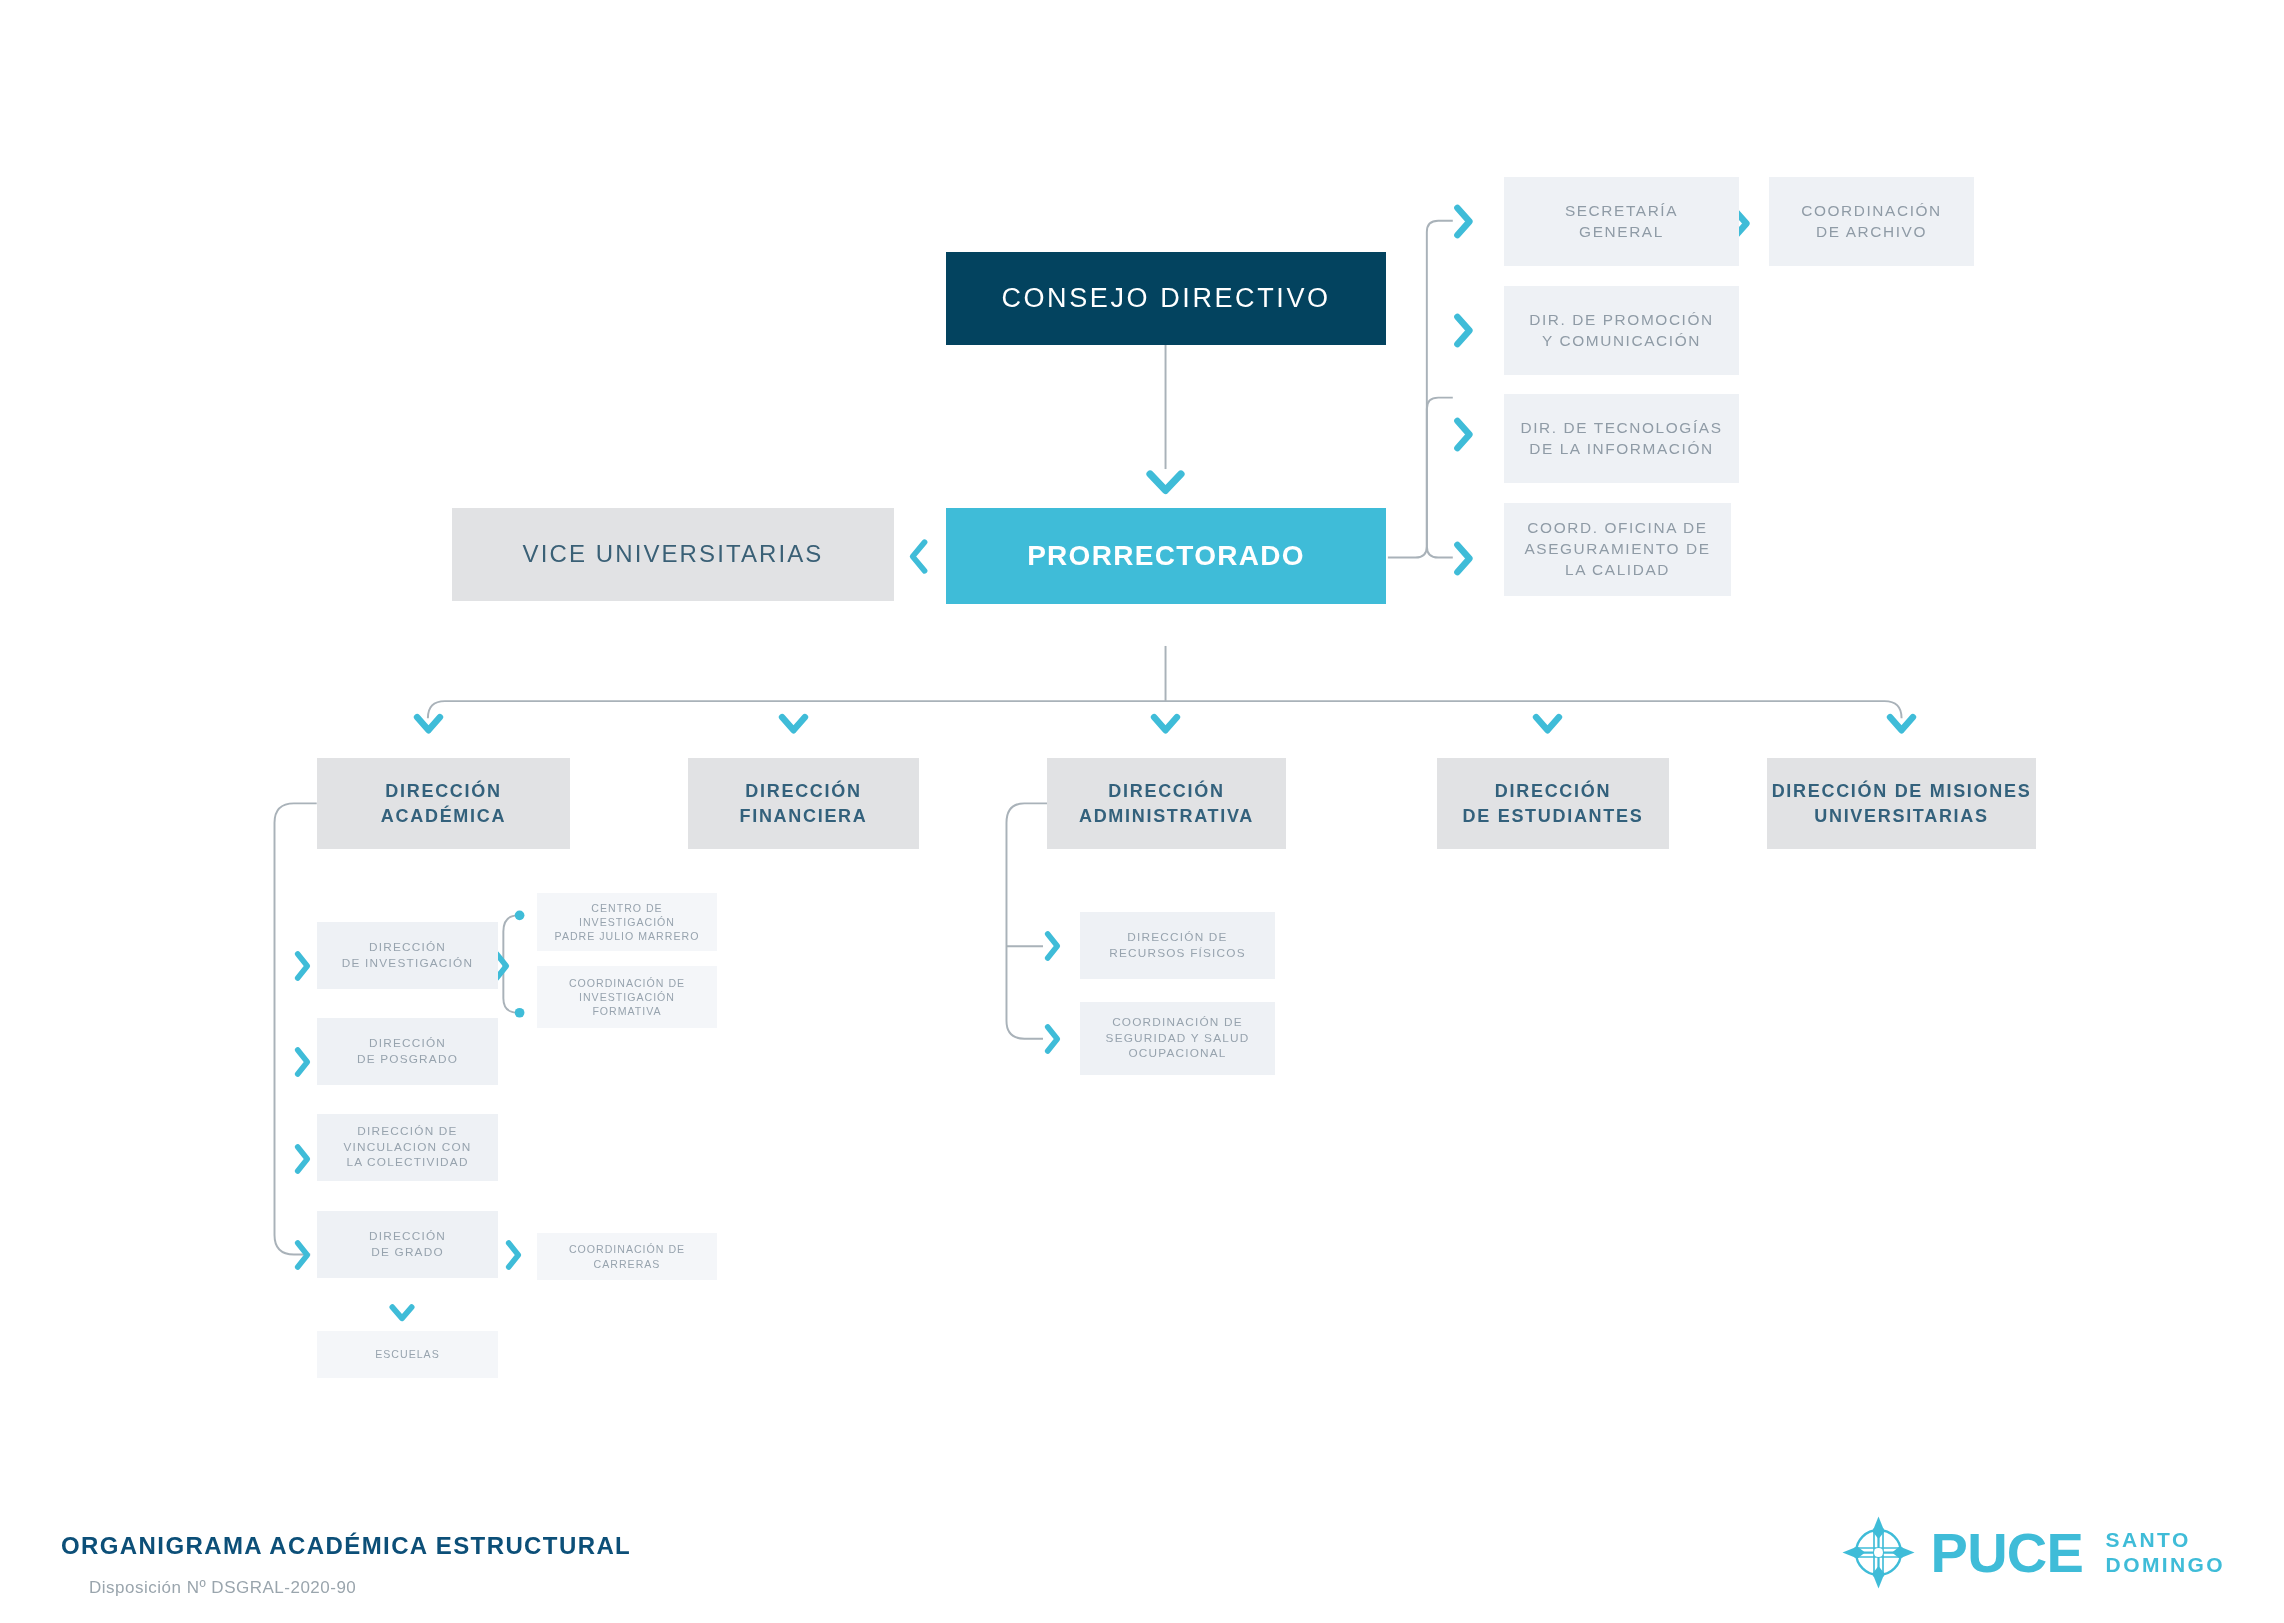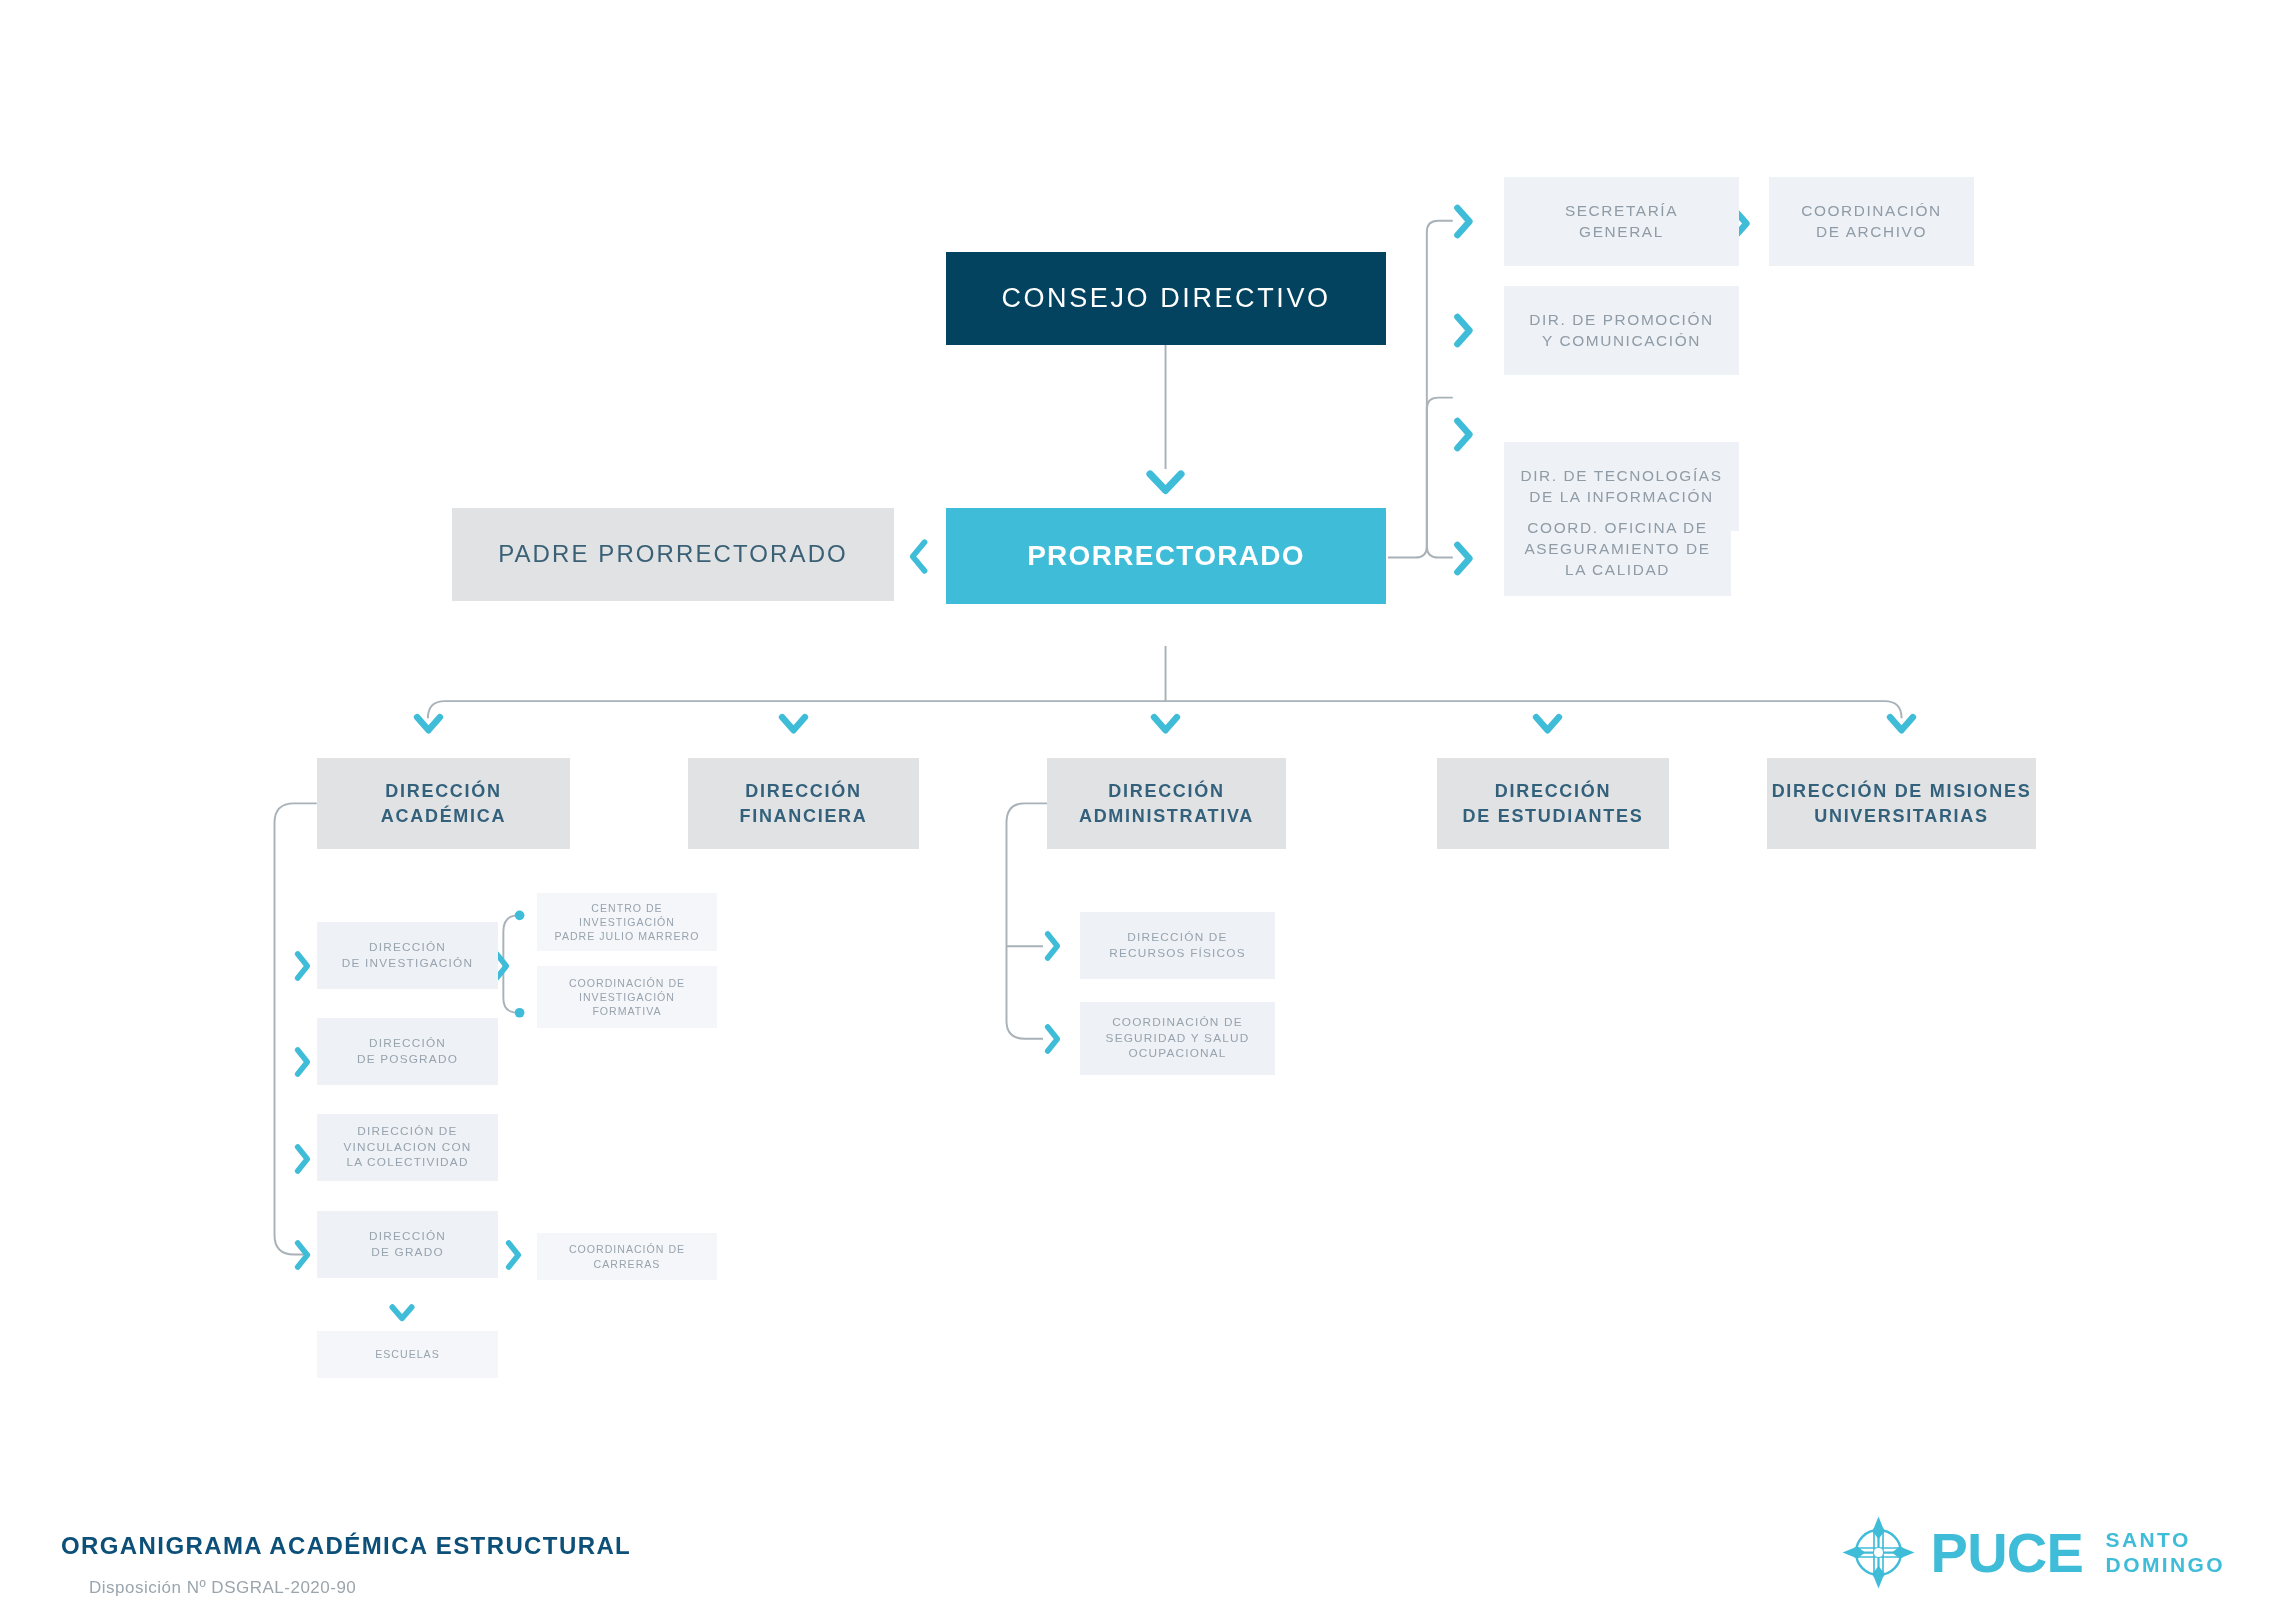--- a/index.html
+++ b/index.html
@@ -156,30 +156,30 @@
 
   <div class="node lvl-root" style="left:946px;top:252px;width:440px;height:93px;">
     <span>CONSEJO DIRECTIVO</span>
   </div>
 
   <div class="node lvl-main" style="left:946px;top:508px;width:440px;height:96px;">
     <span>PRORRECTORADO</span>
   </div>
 
   <div class="node lvl-vice" style="left:452px;top:508px;width:442px;height:93px;">
-    <span>PADRE PRORRECTORADO</span>
+    <span>VICE UNIVERSITARIAS</span>
   </div>
 
   <div class="node lvl-staff" style="left:1504px;top:177px;width:235px;height:89px;">
     <span>SECRETARÍA<br>GENERAL</span>
   </div>
   <div class="node lvl-staff" style="left:1504px;top:286px;width:235px;height:89px;">
     <span>DIR. DE PROMOCIÓN<br>Y COMUNICACIÓN</span>
   </div>
-  <div class="node lvl-staff" style="left:1504px;top:394px;width:235px;height:89px;margin-top:48px;">
+  <div class="node lvl-staff" style="left:1504px;top:394px;width:235px;height:89px;">
     <span>DIR. DE TECNOLOGÍAS<br>DE LA INFORMACIÓN</span>
   </div>
   <div class="node lvl-staff" style="left:1504px;top:503px;width:227px;height:93px;">
     <span>COORD. OFICINA DE<br>ASEGURAMIENTO DE<br>LA CALIDAD</span>
   </div>
   <div class="node lvl-staff" style="left:1769px;top:177px;width:205px;height:89px;">
     <span>COORDINACIÓN<br>DE ARCHIVO</span>
   </div>
 
   <div class="node lvl-dir" style="left:317px;top:758px;width:253px;height:91px;">

